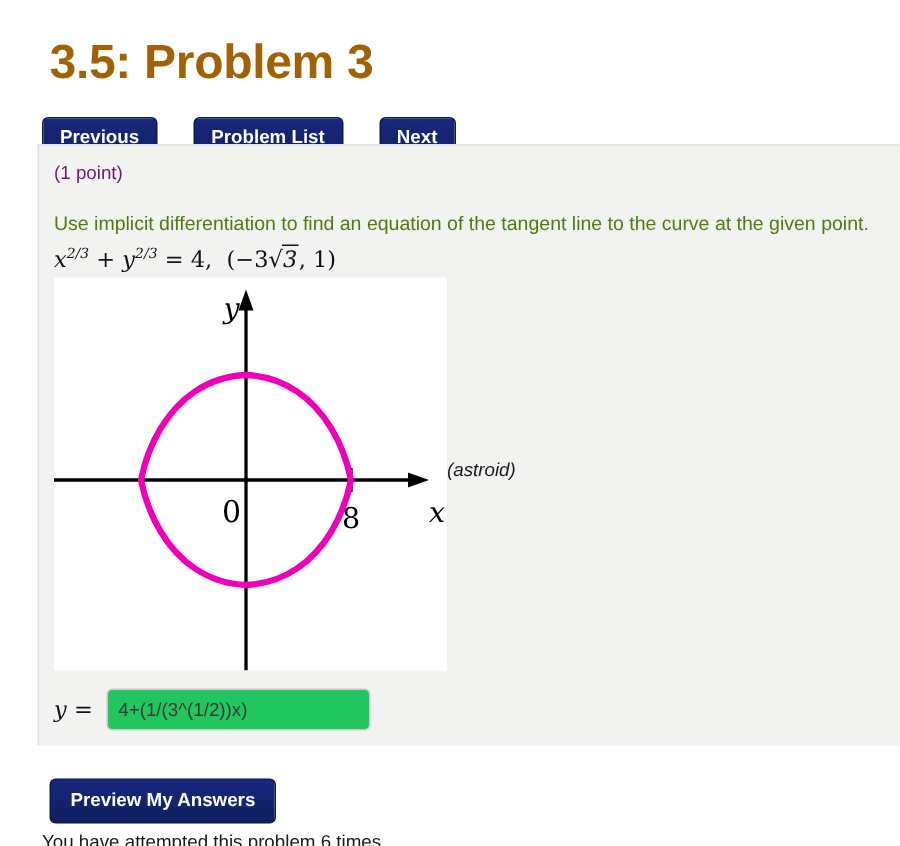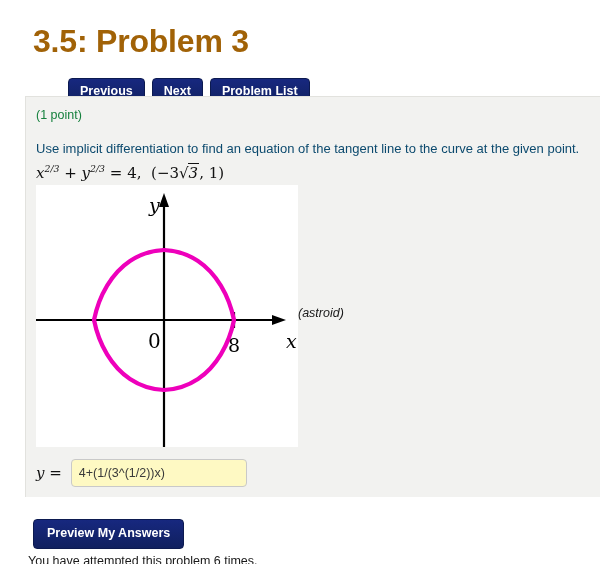--- a/index.html
+++ b/index.html
@@ -23,22 +23,21 @@
     color: #a16207;
     margin: 5px;
     padding: 18px 0 0 28px;
     letter-spacing: -0.2px;
   }
 
   
   .nav-row {
     padding: 13px 0 0 28px;
     display: flex;
-    gap: 7px;
-    margin-left: 40px;
+    gap: 24px;
   }
   .btn {
     background: #16277e;
     background: linear-gradient(#17287f, #10205f);
     color: #ffffff;
     border: 1px solid #0c1a50;
     border-radius: 4px;
     font-family: "Liberation Sans", sans-serif;
     font-size: 12.5px;
     font-weight: bold;
@@ -55,26 +54,26 @@
     top: 96px;
     right: 0;
     height: 401px;
     background: #f2f2f0;
     border-top: 1px solid #e2e2de;
     border-left: 1px solid #e2e2de;
     box-sizing: border-box;
   }
   .points {
     font-size: 12.5px;
-    color: #15803d;
+    color: #701a75;
     padding: 11px 0 0 10px;
   }
   .prompt {
     font-size: 13px;
-    color: #0c4a6e;
+    color: #4d7c0f;
     padding: 18px 0 0 10px;
     line-height: 1.35;
   }
 
   
   .math {
     font-family: "DejaVu Serif", "Liberation Serif", serif;
     font-style: italic;
     padding: 6px 0 0 10px;
     font-size: 15px;
@@ -125,21 +124,21 @@
     font-family: "DejaVu Serif", "Liberation Serif", serif;
     font-size: 15px;
     color: #111111;
   }
   .ylabel .yit { font-style: italic; }
   .ans-input {
     width: 160px;
     height: 22px;
     border: 1px solid #c9c9c9;
     border-radius: 4px;
-    background: #fef9c3;
+    background: #22c55e;
     font-family: "Liberation Sans", sans-serif;
     font-size: 12.5px;
     color: #3a3a3a;
     padding: 2px 7px;
     box-sizing: content-box;
     outline: none;
   }
 
   
   .footer-btns {
@@ -160,22 +159,22 @@
     white-space: nowrap;
   }
 </style>
 </head>
 <body>
 
 <h1 class="page-title">3.5: Problem 3</h1>
 
 <div class="nav-row">
   <button class="btn">Previous</button>
+  <button class="btn">Problem List</button>
   <button class="btn">Next</button>
-  <button class="btn">Problem List</button>
 </div>
 
 <div class="panel">
 
   <div class="points">(1 point)</div>
 
   <div class="prompt">Use implicit differentiation to find an equation of the tangent line to the curve at the given point.</div>
 
   <div class="math">
     <span>x</span><sup class="frac">2/3</sup><span class="op">&nbsp;</span><span class="op">+</span><span class="op">&nbsp;</span><span>y</span><sup class="frac">2/3</sup><span class="op">&nbsp;</span><span class="op">=</span><span class="op">&nbsp;</span><span class="op">4</span><span class="op">,</span><span class="op">&nbsp;&nbsp;</span><span class="op">(</span><span class="op">−3</span><span class="sqrt"><span class="rad">√</span><span class="rnd">3</span></span><span class="op">, 1</span><span class="op">)</span>

